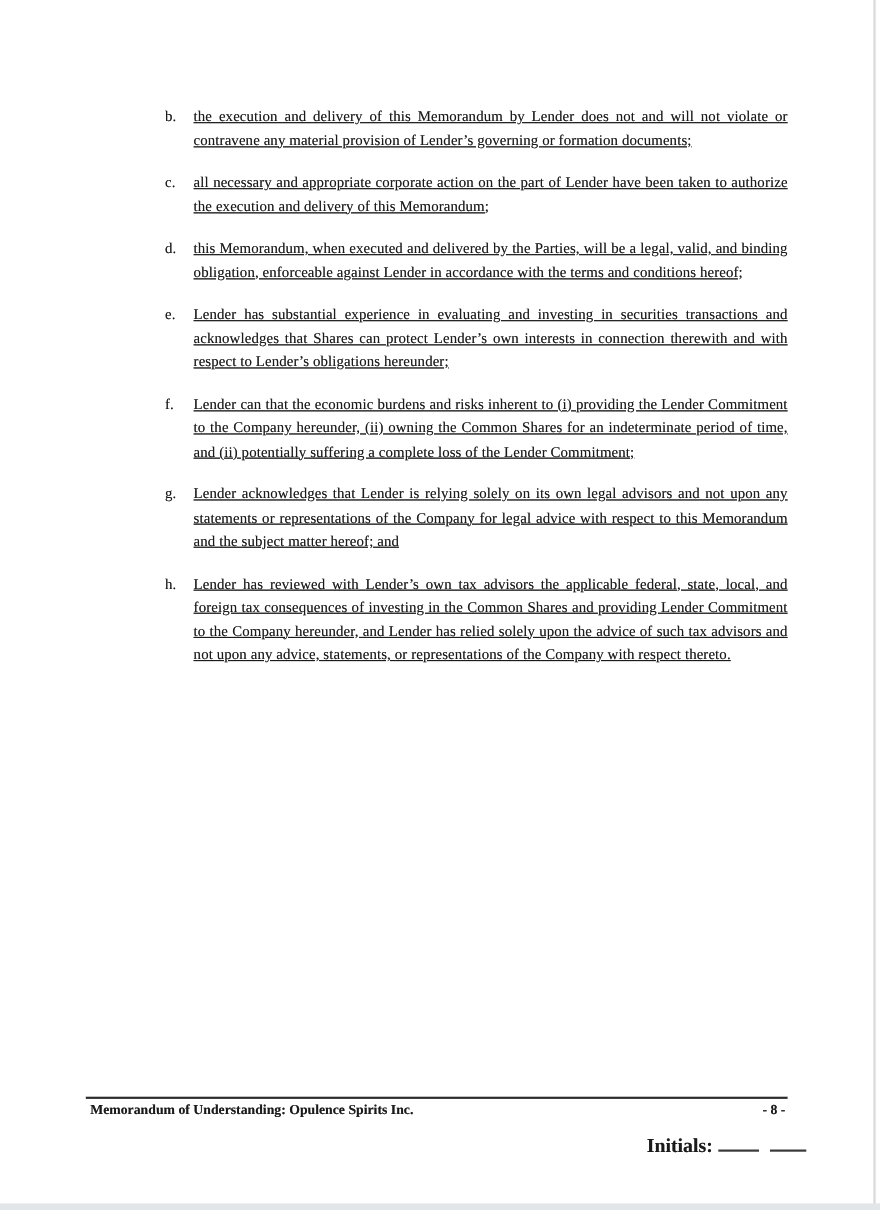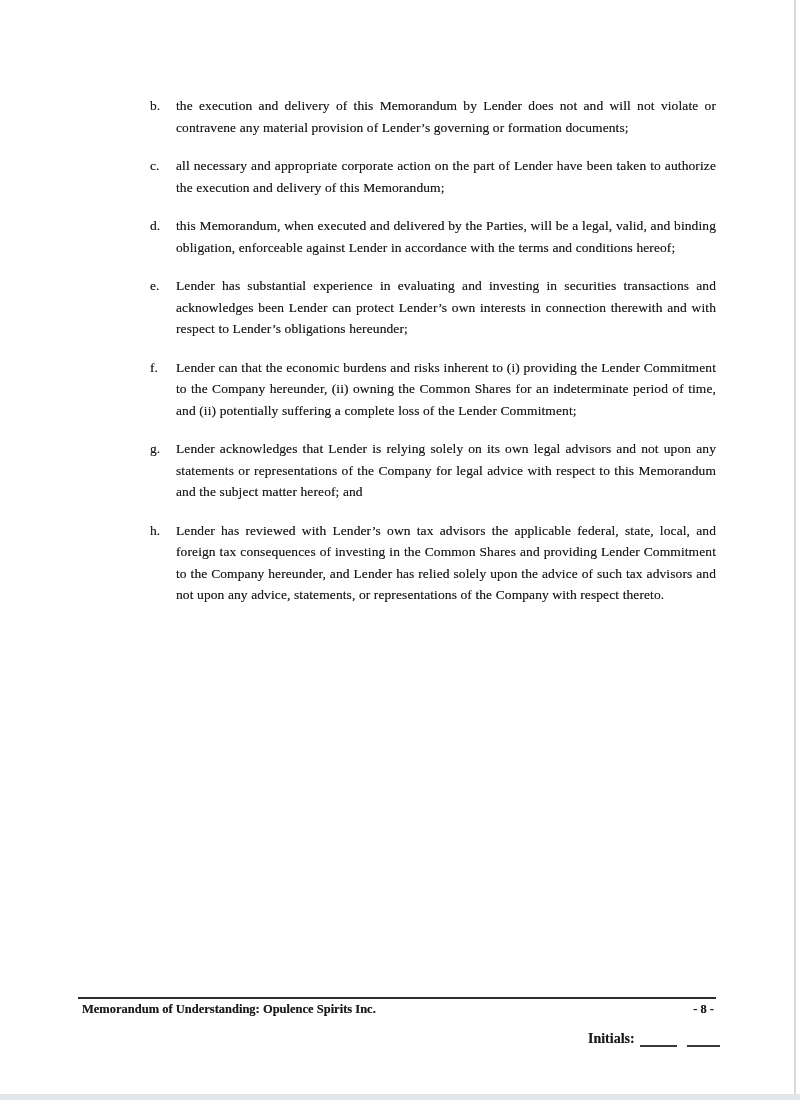--- a/index.html
+++ b/index.html
@@ -53,20 +53,21 @@
     text-shadow: 0 0 0.5px rgba(20,20,20,0.55);
   }
   .item .letter {
     flex: none;
     width: 26px;
   }
   .item .text {
     flex: 1;
     text-align: justify;
     text-justify: inter-word;
+    text-decoration: underline;
   }
   
   .footer-rule {
     position: absolute;
     left: 78px;
     top: 997px;
     width: 638px;
     height: 2px;
     background: #2c2c2c;
   }
@@ -81,21 +82,21 @@
     font-size: 12.5px;
     font-weight: bold;
     text-shadow: 0 0 0.5px rgba(20,20,20,0.55);
   }
   .initials-row {
     position: absolute;
     left: 588px;
     top: 1031px;
     display: flex;
     align-items: flex-start;
-    font-size: 14px;
+    font-size: 18px;
     font-weight: bold;
     text-shadow: 0 0 0.5px rgba(20,20,20,0.55);
   }
   .initials-line {
     display: inline-block;
     height: 14px;
     border-bottom: 2px solid #3a3a3a;
   }
   .initials-line.first {
     width: 37px;
@@ -119,21 +120,21 @@
     <div class="item">
       <span class="letter">c.</span>
       <span class="text">all necessary and appropriate corporate action on the part of Lender have been taken to authorize the execution and delivery of this Memorandum;</span>
     </div>
     <div class="item">
       <span class="letter">d.</span>
       <span class="text">this Memorandum, when executed and delivered by the Parties, will be a legal, valid, and binding obligation, enforceable against Lender in accordance with the terms and conditions hereof;</span>
     </div>
     <div class="item">
       <span class="letter">e.</span>
-      <span class="text">Lender has substantial experience in evaluating and investing in securities transactions and acknowledges been Lender can protect Lender’s own interests in connection therewith and with respect to Lender’s obligations hereunder;</span>
+      <span class="text">Lender has substantial experience in evaluating and investing in securities transactions and acknowledges that Shares can protect Lender’s own interests in connection therewith and with respect to Lender’s obligations hereunder;</span>
     </div>
     <div class="item">
       <span class="letter">f.</span>
       <span class="text">Lender can that the economic burdens and risks inherent to (i) providing the Lender Commitment to the Company hereunder, (ii) owning the Common Shares for an indeterminate period of time, and (ii) potentially suffering a complete loss of the Lender Commitment;</span>
     </div>
     <div class="item">
       <span class="letter">g.</span>
       <span class="text">Lender acknowledges that Lender is relying solely on its own legal advisors and not upon any statements or representations of the Company for legal advice with respect to this Memorandum and the subject matter hereof; and</span>
     </div>
     <div class="item">

